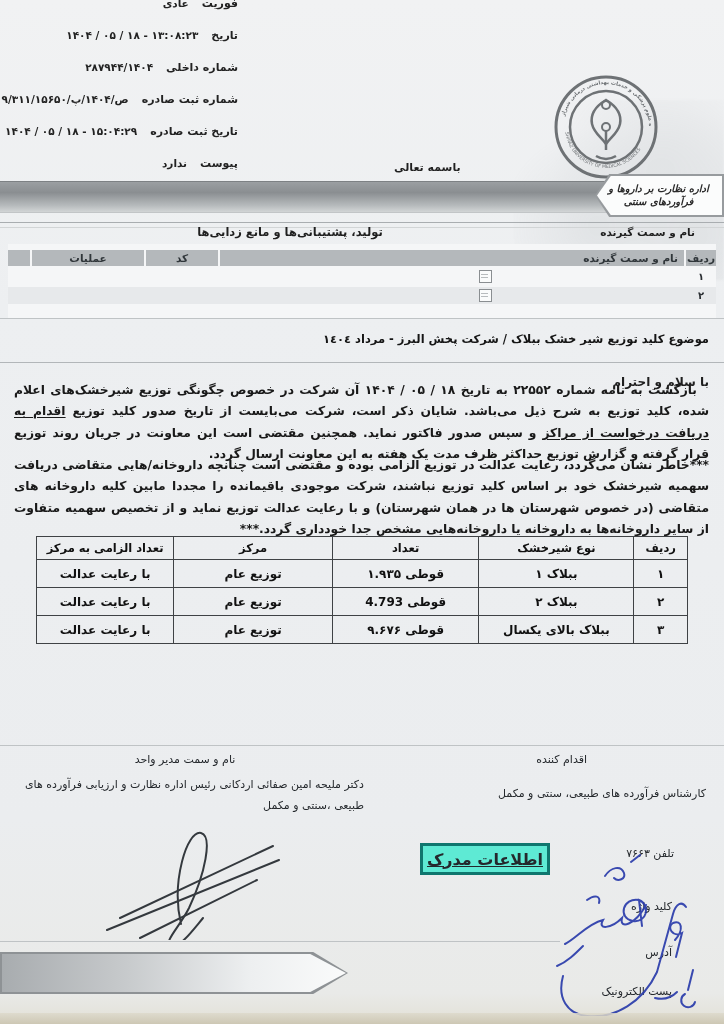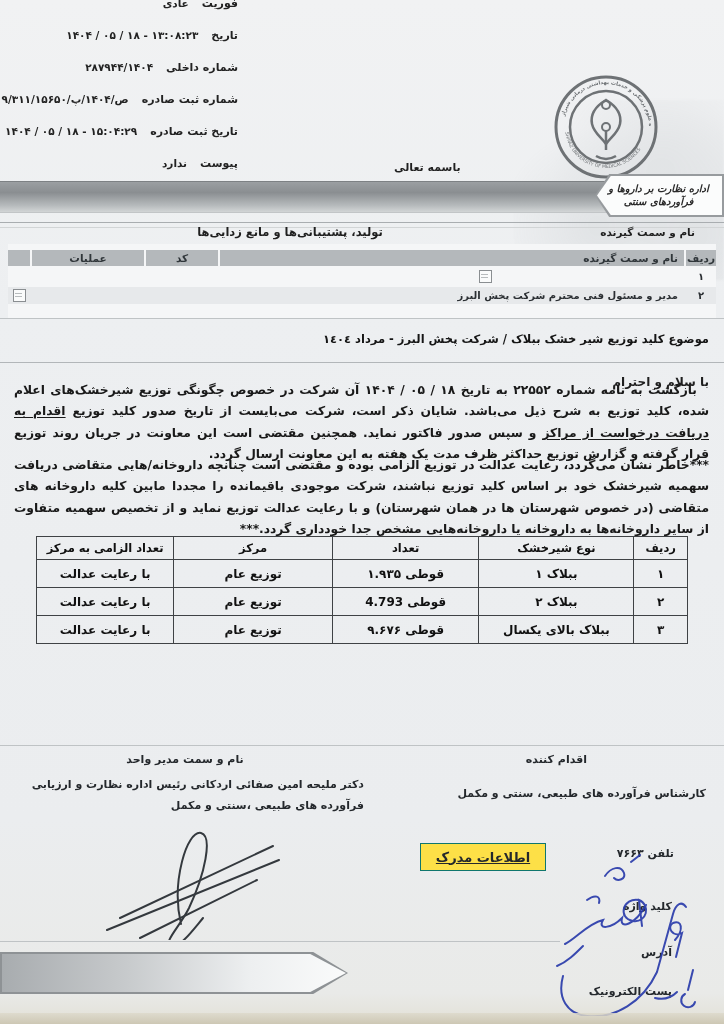--- a/index.html
+++ b/index.html
@@ -56,23 +56,23 @@
   .salut{right:15px;top:375px;font-size:12px;font-weight:700;direction:rtl;}
   .para{left:14px;right:15px;direction:rtl;text-align:justify;font-size:12.3px;line-height:21.4px;font-weight:700;color:#191919;}
   .para u{text-decoration:underline;text-underline-offset:2px;}
   
   table.alloc{position:absolute;left:36px;top:536px;width:652px;border-collapse:collapse;direction:rtl;
     font-size:12px;font-weight:700;color:#111;}
   table.alloc th,table.alloc td{border:1px solid #3f4245;text-align:center;padding:0 3px;}
   table.alloc th{height:22px;font-size:11.5px;}
   table.alloc td{height:27px;}
   
-  .f-title{font-size:11px;font-weight:700;direction:rtl;color:#24282c;}
-  .btn{left:420px;top:843px;width:124px;height:26px;background:#fde047;border:1px solid #0f766e;
-    display:flex;align-items:center;justify-content:center;font-size:13px;font-weight:700;
+  .f-title{font-size:11px;font-weight:400;direction:rtl;color:#24282c;}
+  .btn{left:420px;top:843px;width:124px;height:26px;background:#5eead4;border:3px solid #0f766e;
+    display:flex;align-items:center;justify-content:center;font-size:16px;font-weight:700;
     text-decoration:underline;color:#24282c;direction:rtl;cursor:pointer;}
   .bar-bot-outer{left:0;top:952px;width:348px;height:42px;background:#8e9295;
     clip-path:polygon(0 0,90% 0,100% 50%,90% 100%,0 100%);}
   .bar-bot-inner{position:absolute;inset:2px;clip-path:polygon(0 0,89.6% 0,100% 50%,89.6% 100%,0 100%);
     background:linear-gradient(90deg,#a8acaf 0%,#c6c9cb 35%,#edeff0 72%,#fafbfb 100%);}
   .edge-bottom{left:0;bottom:0;width:724px;height:11px;background:linear-gradient(180deg,#ddd9cb,#c9c3ae);opacity:.85;}
 </style>
 </head>
 <body>
 
@@ -152,21 +152,20 @@
   <div class="rrow">
     <div class="cell c-idx">۱</div>
     <div class="cell c-code"></div>
     <div class="cell c-act"></div>
     <div class="cell c-sel">
         <span class="act-ico"></span>
       </div>
   </div>
   <div class="rrow shade">
     <div class="cell c-idx">۲</div>
-    <div class="cell c-name">مدیر و مسئول فنی محترم شرکت پخش البرز</div>
     <div class="cell c-code"></div>
     <div class="cell c-act"></div>
     <div class="cell c-sel">
         <span class="act-ico"></span>
       </div>
   </div>
 </div>
 <div class="abs line" style="top:318px;"></div>
 
 <div class="abs subject">موضوع کلید توزیع شیر خشک ببلاک / شرکت پخش البرز - مرداد ١٤٠٤</div>

